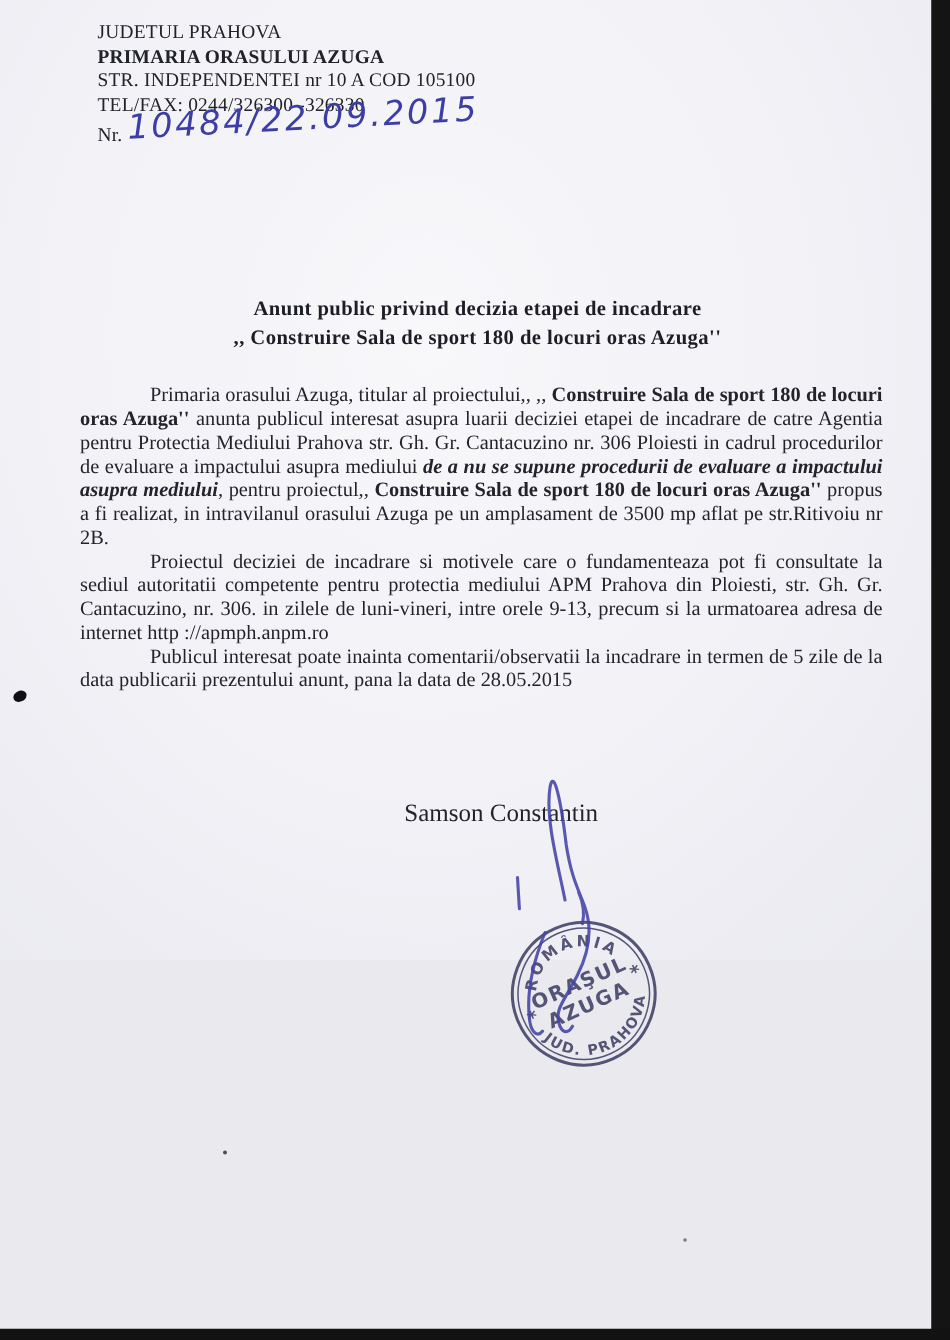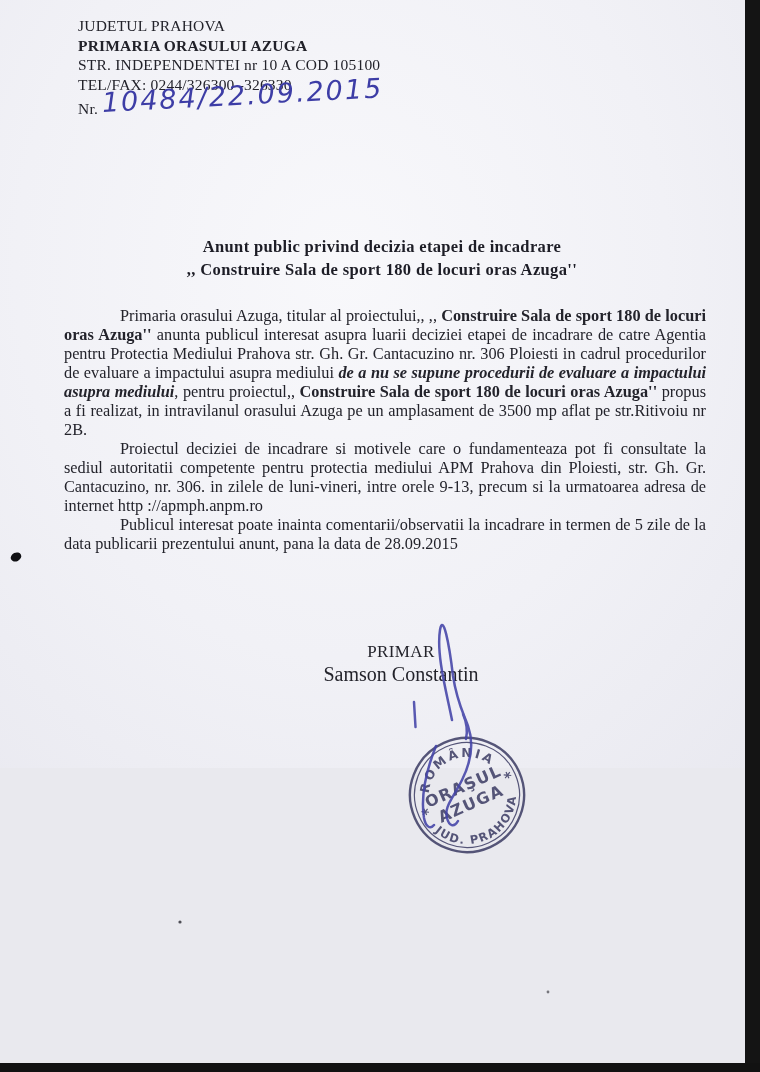--- a/index.html
+++ b/index.html
@@ -59,25 +59,24 @@
   </div>
 
   <div class="title">
     <div>Anunt  public privind decizia etapei de incadrare</div>
     <div>,, Construire Sala de sport 180 de locuri oras Azuga''</div>
   </div>
 
   <div class="docbody">
       <div class="para"><span>Primaria orasului Azuga, titular al proiectului,, ,, </span><span class="b">Construire Sala de sport 180 de locuri oras Azuga''</span><span>  anunta publicul interesat asupra luarii deciziei etapei de incadrare de catre Agentia pentru Protectia  Mediului Prahova  str. Gh. Gr. Cantacuzino nr. 306  Ploiesti   in cadrul procedurilor de evaluare a impactului asupra mediului </span><span class="b i">de a nu se supune procedurii de evaluare a impactului asupra mediului</span><span>, pentru proiectul,, </span><span class="b">Construire Sala de sport 180 de locuri oras Azuga''</span><span>  propus a fi realizat, in intravilanul orasului Azuga pe un amplasament de 3500 mp aflat pe str.Ritivoiu nr 2B.</span></div>
       <div class="para"><span>Proiectul deciziei de incadrare si motivele care o fundamenteaza pot fi consultate la sediul autoritatii competente pentru protectia mediului APM Prahova din Ploiesti, str. Gh. Gr. Cantacuzino, nr. 306. in zilele de luni-vineri, intre orele 9-13, precum si la urmatoarea adresa de internet http ://apmph.anpm.ro</span></div>
-      <div class="para"><span>Publicul interesat poate inainta comentarii/observatii la incadrare in termen de 5 zile de la data publicarii prezentului anunt, pana la data de 28.09.2015</span></div>
+      <div class="para"><span>Publicul interesat poate inainta comentarii/observatii la incadrare in termen de 5 zile de la data publicarii prezentului anunt, pana la data de 28.05.2015</span></div>
     </div>
 
   <div class="sigblock">
-    <div class="sig-role">PRIMAR</div>
     <div class="sig-name">Samson Constantin</div>
   </div>
 
   <svg class="overlay" viewBox="0 0 760 1072">
 
     <ellipse cx="16" cy="557" rx="5.5" ry="4.3" fill="#101014" transform="rotate(-25 16 557)"></ellipse>
 
     <circle cx="180" cy="922" r="1.6" fill="#33333a" opacity="0.85"></circle>
     <circle cx="548" cy="992" r="1.4" fill="#44444c" opacity="0.7"></circle>
 

